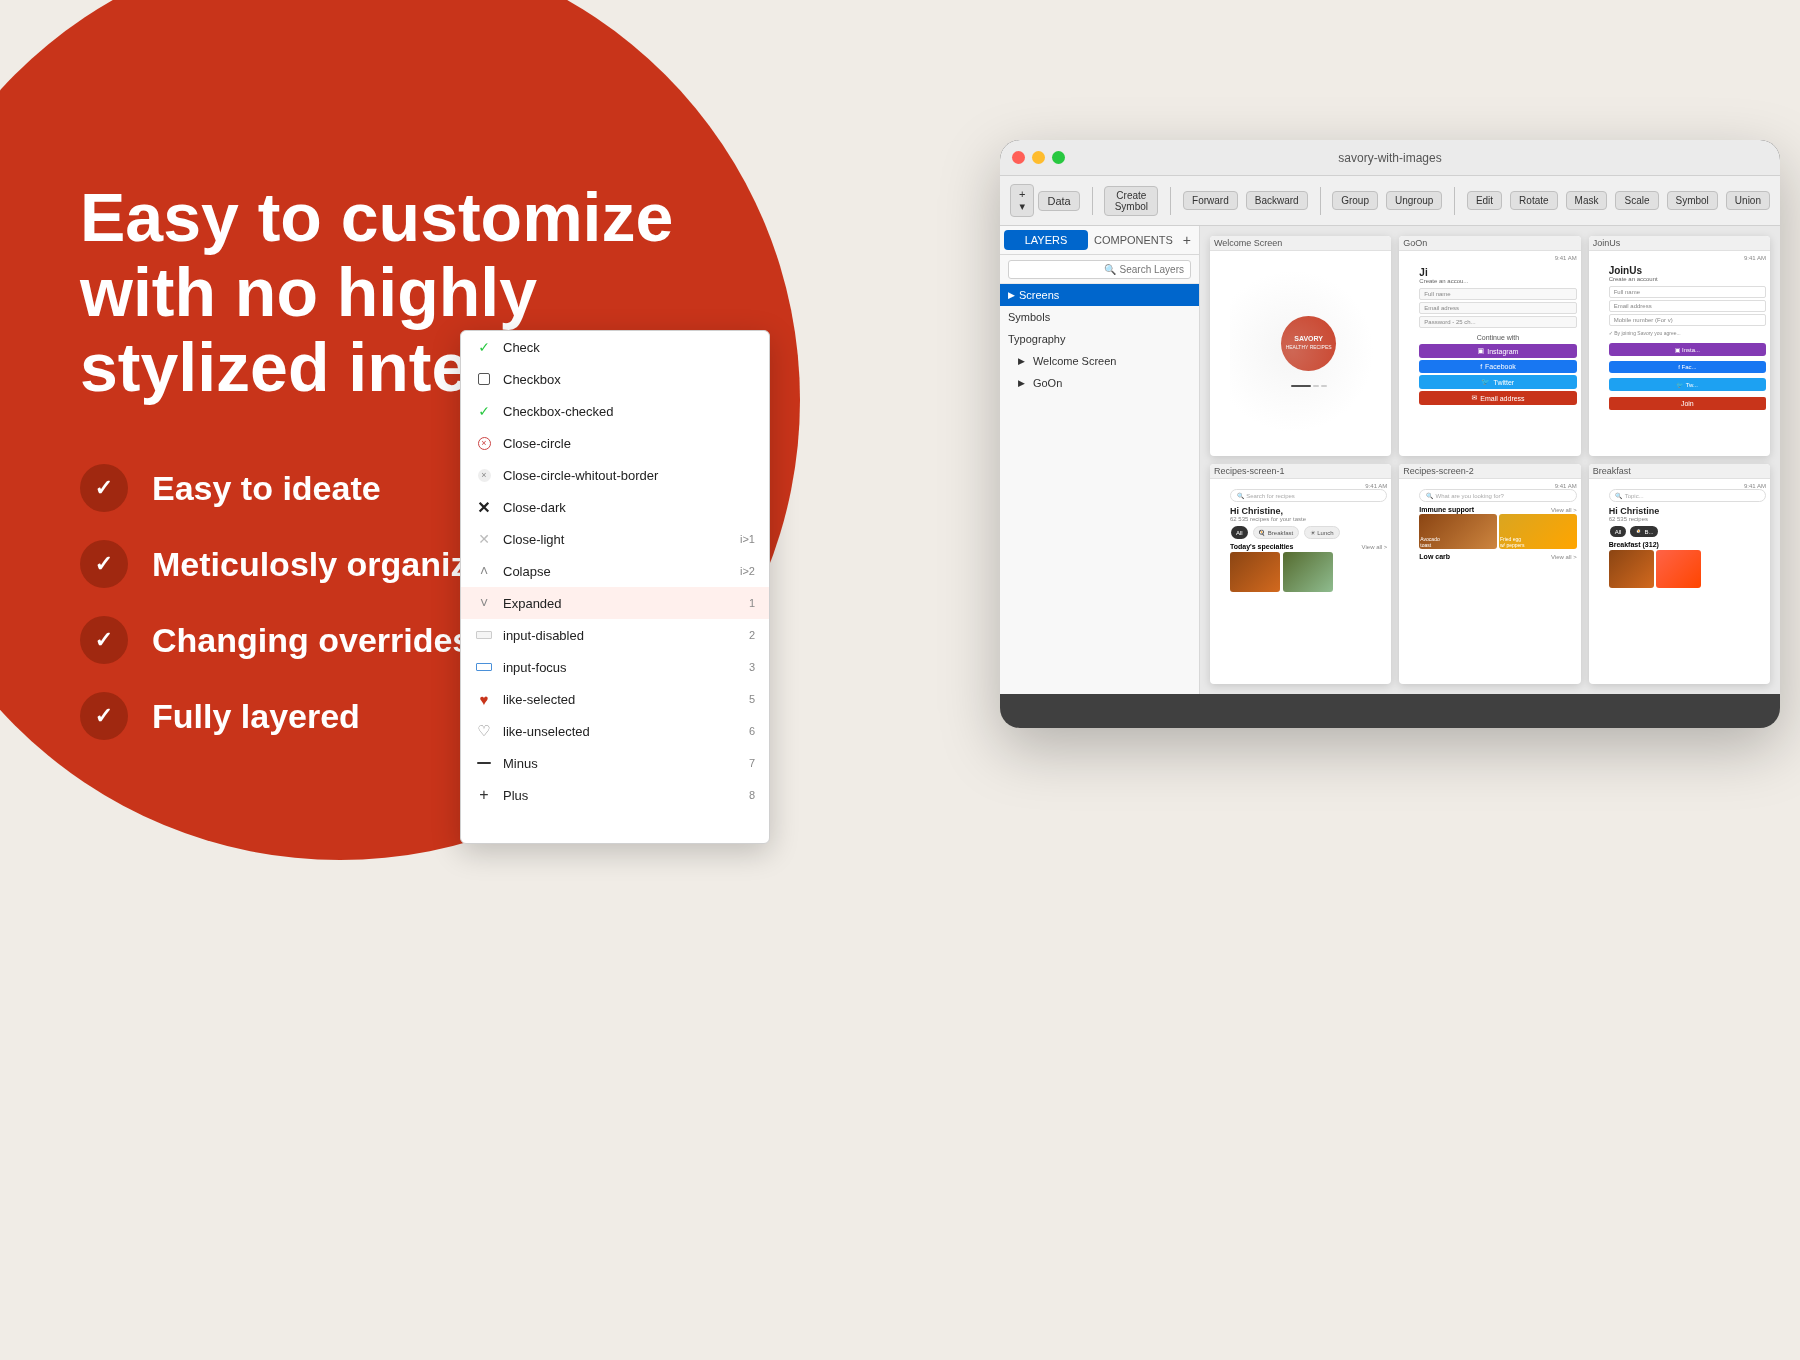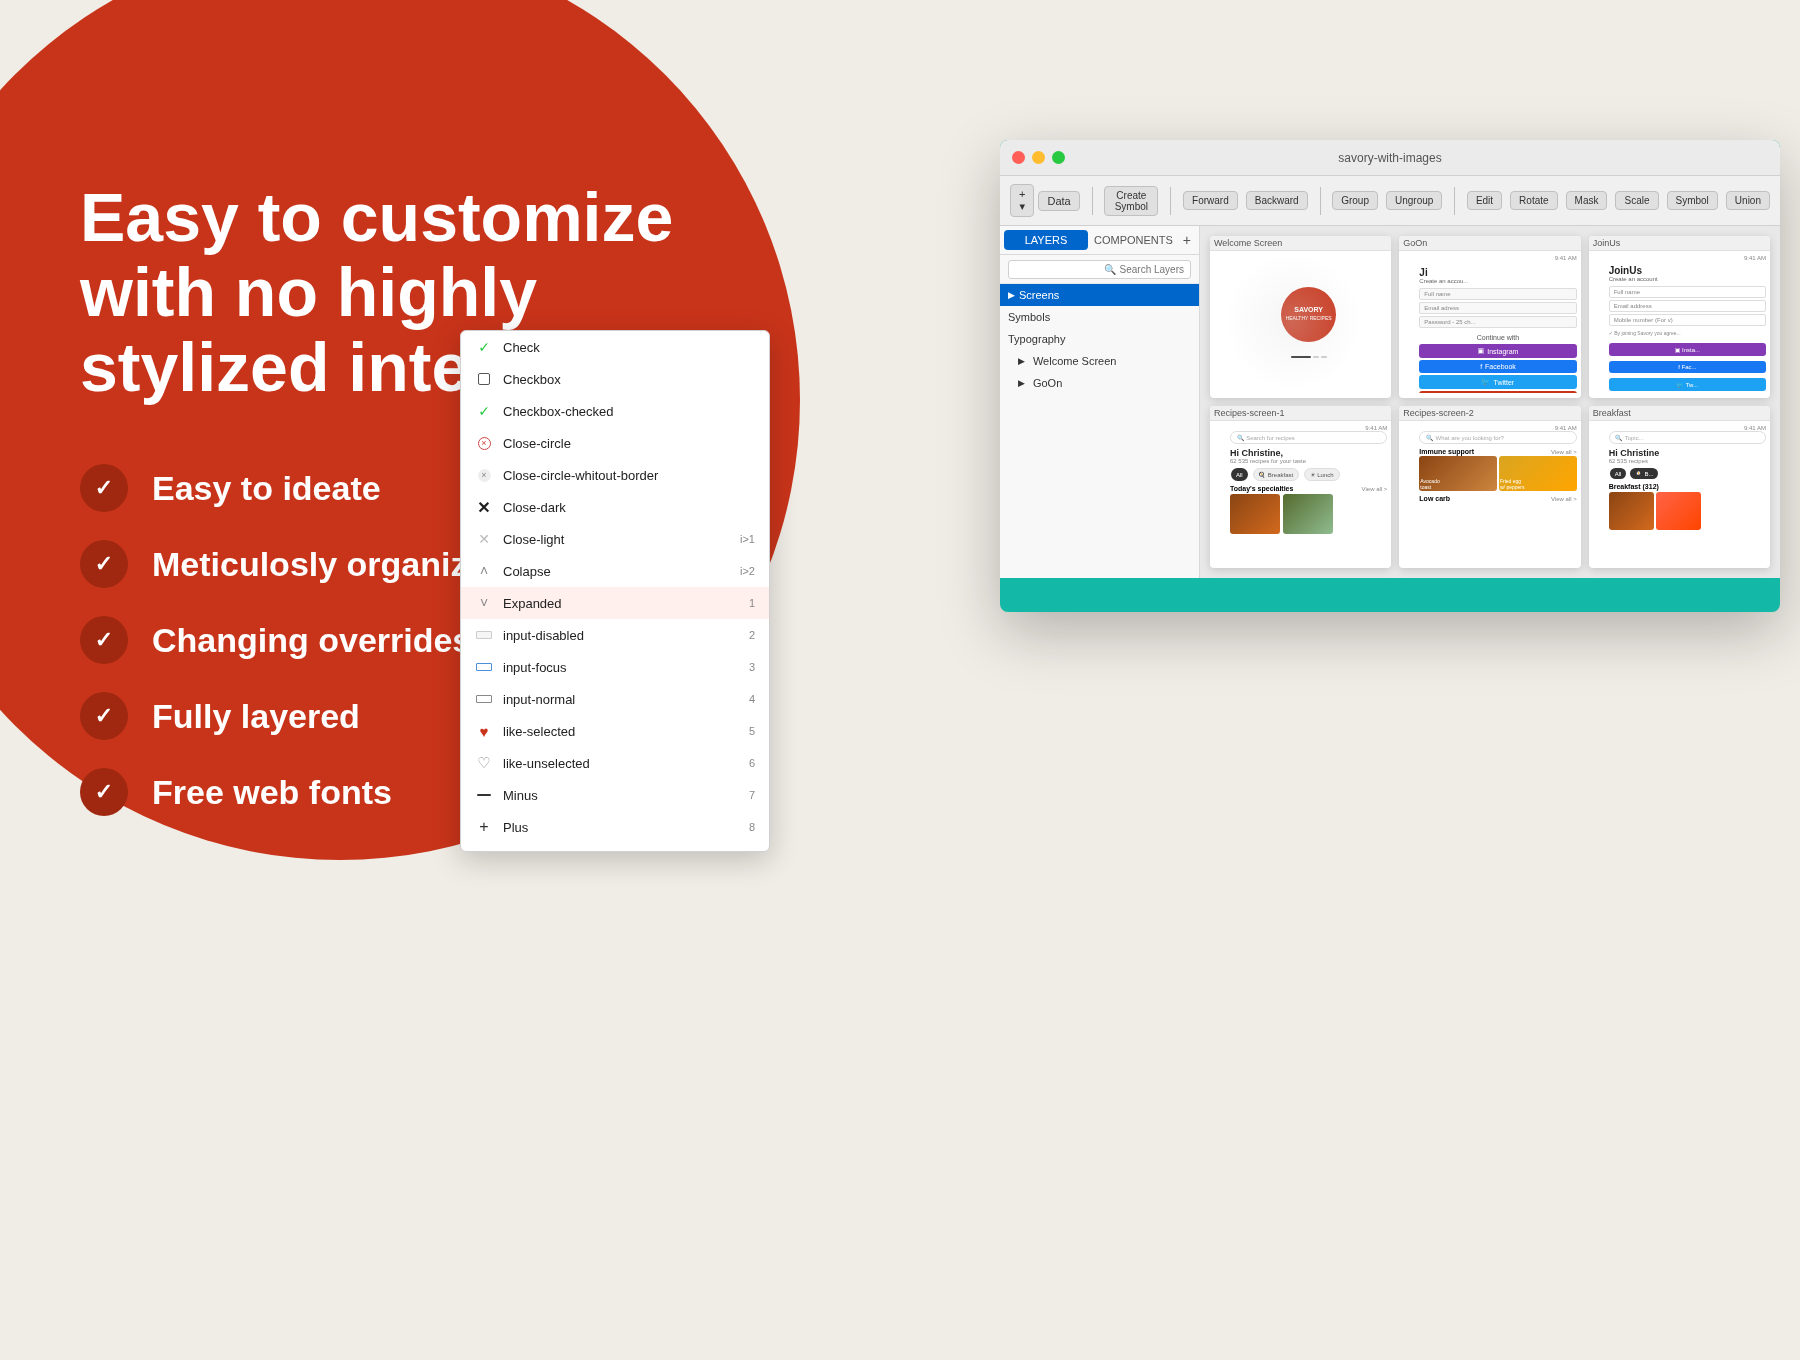--- a/index.html
+++ b/index.html
@@ -74,23 +74,23 @@
       font-size: 22px;
       font-weight: 700;
     }
 
     
     .sketch-window {
       position: absolute;
       right: 20px;
       top: 140px;
       width: 780px;
-      height: 472px;
-      background: #14b8a6;
-      border-radius: 8px;
+      height: 588px;
+      background: #404040;
+      border-radius: 20px;
       box-shadow: 0 20px 60px rgba(0,0,0,0.25);
       overflow: hidden;
       z-index: 5;
     }
 
     .sketch-titlebar {
       background: #ebebeb;
       height: 36px;
       display: flex;
       align-items: center;
@@ -381,24 +381,20 @@
       <div class="check-circle"></div>
       <span>Meticulosly organized</span>
     </li>
     <li class="feature-item">
       <div class="check-circle"></div>
       <span>Changing overrides</span>
     </li>
     <li class="feature-item">
       <div class="check-circle"></div>
       <span>Fully layered</span>
-    </li>
-    <li class="feature-item">
-      <div class="check-circle"></div>
-      <span>Free web fonts</span>
     </li>
   </ul>
 </div>
 
 <div class="sketch-window">
 
   <div class="sketch-titlebar">
     <div class="window-dots">
       <div class="dot dot-red"></div>
       <div class="dot dot-yellow"></div>
@@ -672,27 +668,20 @@
     </div>
 
     <div class="symbol-item">
       <div class="symbol-icon">
         <div style="width:16px;height:8px;border:1.5px solid #4a90d9;border-radius:1px;background:white;"></div>
       </div>
       <span>input-focus</span>
       <span class="symbol-number">3</span>
     </div>
 
-    <div class="symbol-item">
-      <div class="symbol-icon">
-        <div style="width:16px;height:8px;border:1px solid #888;border-radius:1px;background:white;"></div>
-      </div>
-      <span>input-normal</span>
-      <span class="symbol-number">4</span>
-    </div>
 
     <div class="symbol-item">
       <div class="symbol-icon" style="color:#c8341a;font-size:15px;">♥</div>
       <span>like-selected</span>
       <span class="symbol-number">5</span>
     </div>
 
     <div class="symbol-item">
       <div class="symbol-icon" style="color:#888;font-size:15px;">♡</div>
       <span>like-unselected</span>

